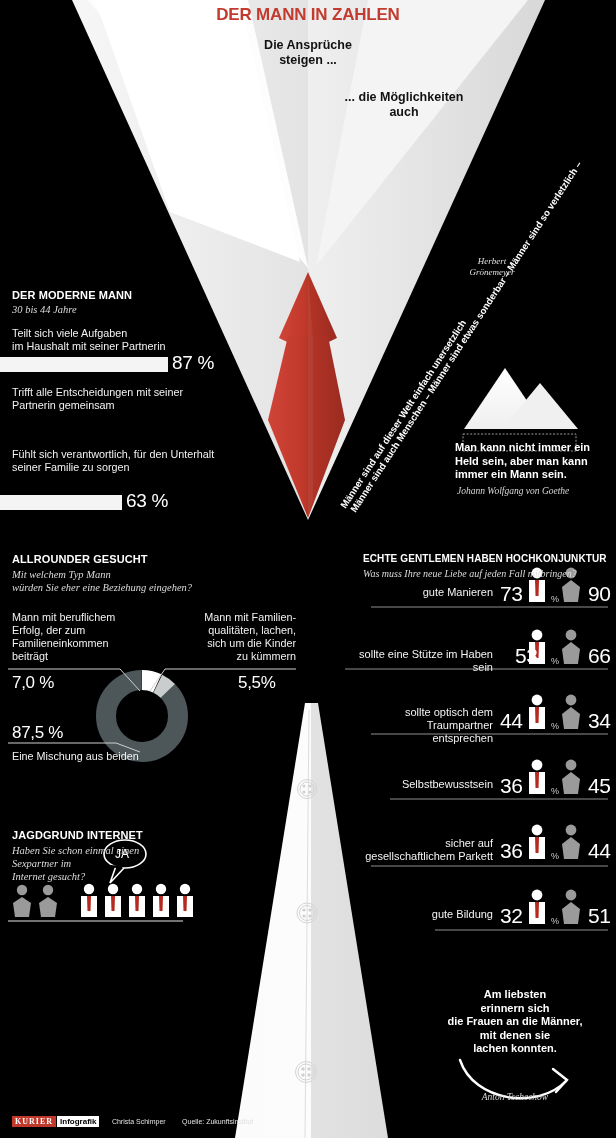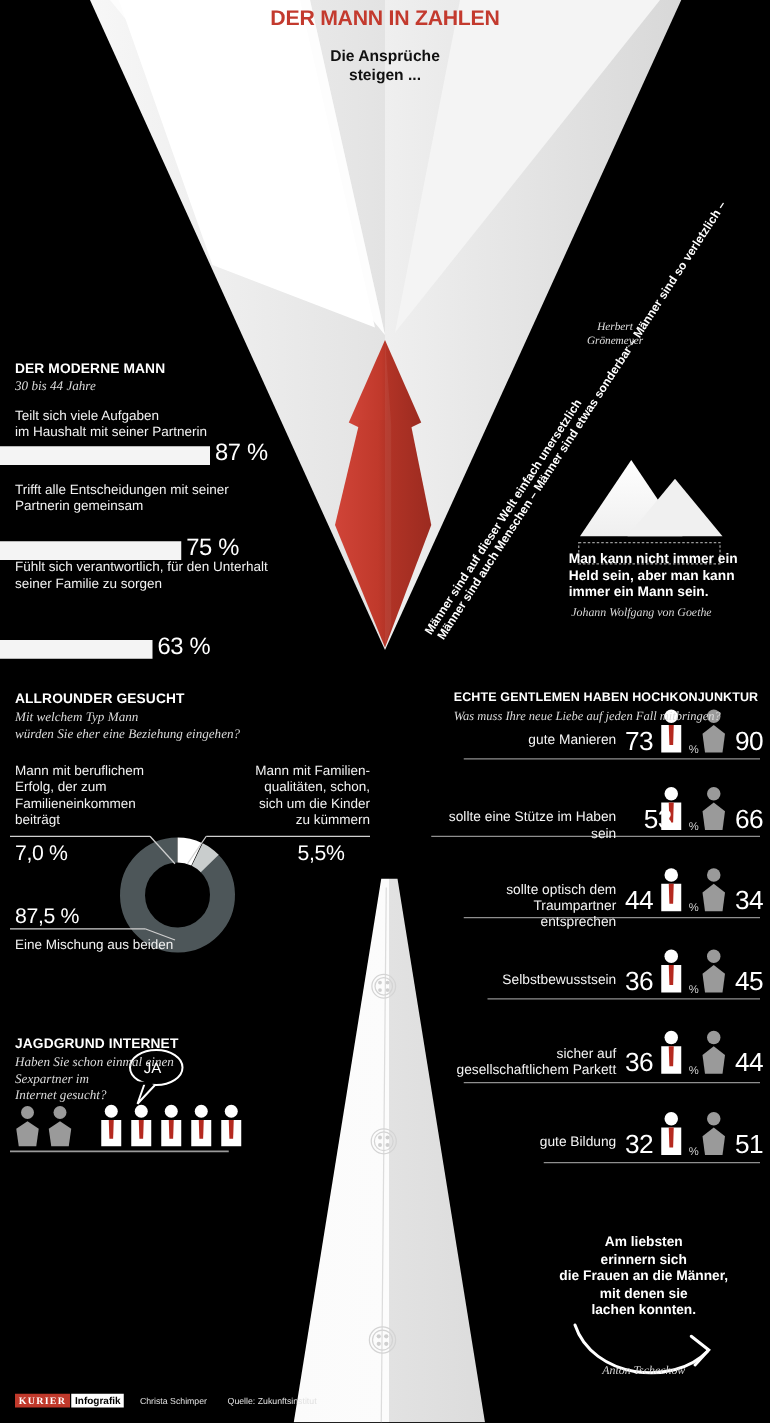--- a/index.html
+++ b/index.html
@@ -256,20 +256,24 @@
     </g>
   </svg>
 
   <div class="ttl">DER MANN IN ZAHLEN</div>
 
   <div class="abs hdbold" style="left:248px;top:38px;width:120px;">
     <div>Die Ansprüche</div>
     <div>steigen ...</div>
   </div>
 
+  <div class="abs hdbold" style="left:333px;top:90px;width:142px;">
+    <div>... die Möglichkeiten</div>
+    <div>auch</div>
+  </div>
 
   <div class="rotq" style="left:348px;top:508px;transform:rotate(-57deg);">Männer sind auch Menschen – Männer sind etwas sonderbar – Männer sind so verletzlich –</div>
   <div class="rotq" style="left:338px;top:504px;transform:rotate(-57deg);">Männer sind auf dieser Welt einfach unersetzlich</div>
   <div class="abs" style="left:452px;top:256px;width:80px;text-align:center;
               font-family:'Liberation Serif',serif;font-style:italic;font-size:9px;color:#e0e0e0;line-height:11px;">
     <div>Herbert</div>
     <div>Grönemeyer</div>
   </div>
 
   <div class="abs quote-b" style="left:455px;top:441px;width:160px;">
@@ -290,24 +294,20 @@
   </div>
   <div class="abs barwrap" style="left:0;top:357px;width:250px;">
     <div class="bar" style="width:168px;"></div>
     <div class="pct" style="left:172px;">87 %</div>
   </div>
 
   <div class="abs lbl" style="left:12px;top:386px;width:250px;">
     <div>Trifft alle Entscheidungen mit seiner</div>
     <div>Partnerin gemeinsam</div>
   </div>
-  <div class="abs barwrap" style="left:0;top:416px;width:250px;">
-    <div class="bar" style="width:145px;"></div>
-    <div class="pct" style="left:149px;">75 %</div>
-  </div>
 
   <div class="abs lbl" style="left:12px;top:448px;width:252px;">
     <div>Fühlt sich verantwortlich, für den Unterhalt</div>
     <div>seiner Familie zu sorgen</div>
   </div>
   <div class="abs barwrap" style="left:0;top:478px;width:250px;">
     <div class="bar" style="width:122px;"></div>
     <div class="pct" style="left:126px;">63 %</div>
   </div>
 
@@ -320,21 +320,21 @@
   </div>
 
   <div class="abs lbl" style="left:12px;top:611px;width:120px;">
     <div>Mann mit beruflichem</div>
     <div>Erfolg, der zum</div>
     <div>Familieneinkommen</div>
     <div>beiträgt</div>
   </div>
   <div class="abs lbl" style="left:168px;top:611px;width:128px;text-align:right;">
     <div>Mann mit Familien-</div>
-    <div>qualitäten, schon,</div>
+    <div>qualitäten, lachen,</div>
     <div>sich um die Kinder</div>
     <div>zu kümmern</div>
   </div>
 
   <div class="donut-num" style="left:12px;top:673px;">7,0 %</div>
   <div class="donut-num" style="left:238px;top:673px;">5,5%</div>
   <div class="donut-num" style="left:12px;top:723px;">87,5 %</div>
   <div class="abs lbl" style="left:12px;top:750px;">Eine Mischung aus beiden</div>
 
   <div class="abs" style="left:12px;top:829px;width:220px;">

